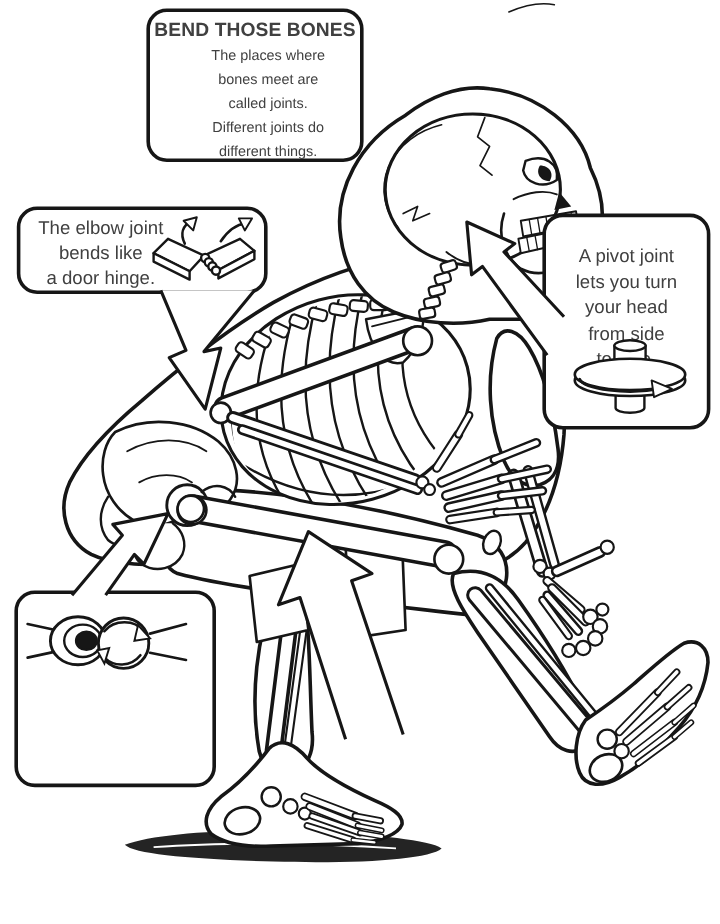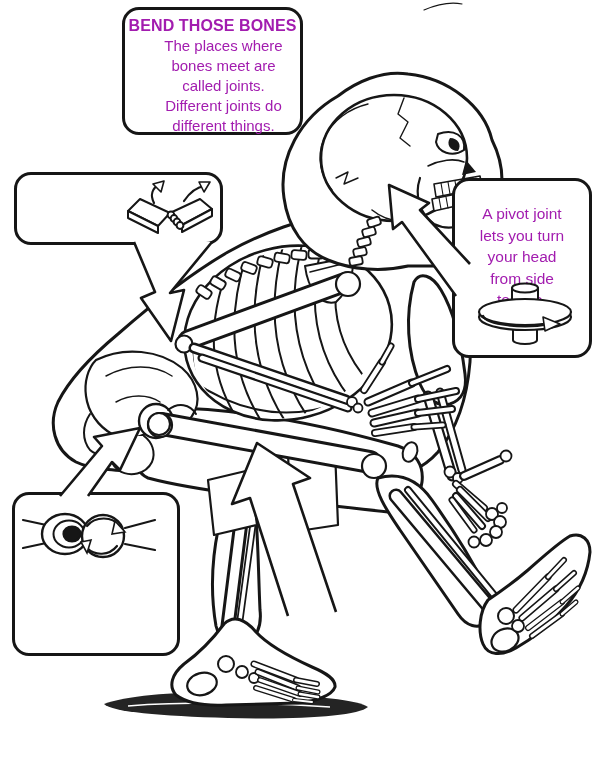--- a/index.html
+++ b/index.html
@@ -1,25 +1,25 @@
 <!DOCTYPE html>
 <html><head>
 <meta charset="utf-8">
 <style>
   html,body{margin:0;padding:0;background:#fff;}
   .stage{position:relative;width:600px;height:770px;background:#fff;overflow:hidden;
-         font-family:"Liberation Sans",sans-serif;color:#a21caf;}
+         font-family:"Liberation Sans",sans-serif;color:#404040;}
   .art{position:absolute;left:0;top:0;z-index:1;}
   .overlay{position:absolute;left:0;top:0;z-index:3;pointer-events:none;}
   .box{position:absolute;background:#fff;border:3px solid #161616;border-radius:17px;
        box-sizing:border-box;text-align:center;z-index:2;}
   .pre{white-space:pre-line;}
   .box-title{left:122px;top:7px;width:181px;height:128px;padding-top:5px;}
   .box-title .t{font-weight:bold;font-size:16px;line-height:21px;letter-spacing:.1px;}
-  .box-title .b{font-size:15px;line-height:20px;margin-left:22px;}
+  .box-title .b{font-size:12px;line-height:20px;margin-left:22px;}
   .box-elbow{left:14px;top:172px;width:209px;height:73px;}
   .box-elbow .b{position:absolute;left:8px;top:5px;width:118px;font-size:15.5px;line-height:21px;}
   .box-elbow svg{position:absolute;right:4px;top:4px;}
   .box-pivot{left:452px;top:178px;width:140px;height:180px;}
   .box-pivot .b{padding-top:22px;font-size:15.5px;line-height:21.5px;}
   .box-pivot svg{position:absolute;left:12px;bottom:5px;}
   .box-ball{left:12px;top:492px;width:168px;height:164px;}
   .box-ball svg{position:absolute;left:6px;top:3px;}
   .box-ball .b{position:absolute;left:0;right:0;top:78px;font-size:15px;line-height:20.5px;}
   .box-thigh{left:273px;top:605px;width:167px;height:67px;padding-top:3px;}
@@ -265,20 +265,23 @@
   <div class="box box-title">
     <div class="t">BEND THOSE BONES</div>
     <div class="b pre">The places where
 bones meet are
 called joints.
 Different joints do
 different things.</div>
   </div>
 
   <div class="box box-elbow">
+    <div class="b pre">The elbow joint
+bends like
+a door hinge.</div>
     <svg width="92" height="64" viewBox="0 0 92 64">
       <g fill="#fff" stroke="#161616" stroke-width="2" stroke-linejoin="round" stroke-linecap="round">
         <path d="M46,34 L16,20 L4,32 L34,47 Z"></path>
         <path d="M4,32 L4,39 L34,54 L34,47 Z"></path>
         <path d="M46,34 L76,20 L88,30 L58,46 Z"></path>
         <path d="M88,30 L88,37 L58,53 L58,46 Z"></path>
         <circle cx="47" cy="36" r="3.4"></circle>
           <circle cx="50" cy="39.5" r="3.4"></circle>
         <circle cx="53" cy="43" r="3.4"></circle>
           <circle cx="56" cy="46.5" r="3.4"></circle>

